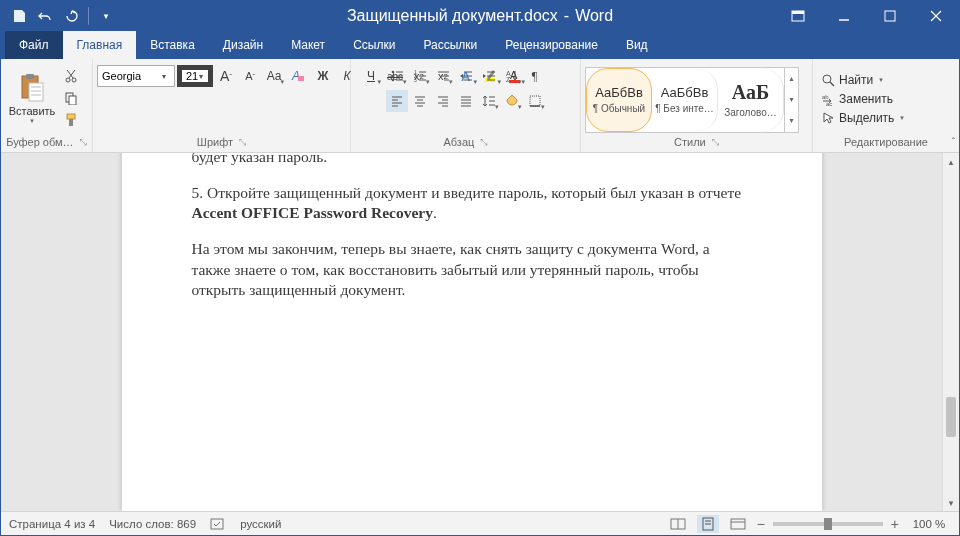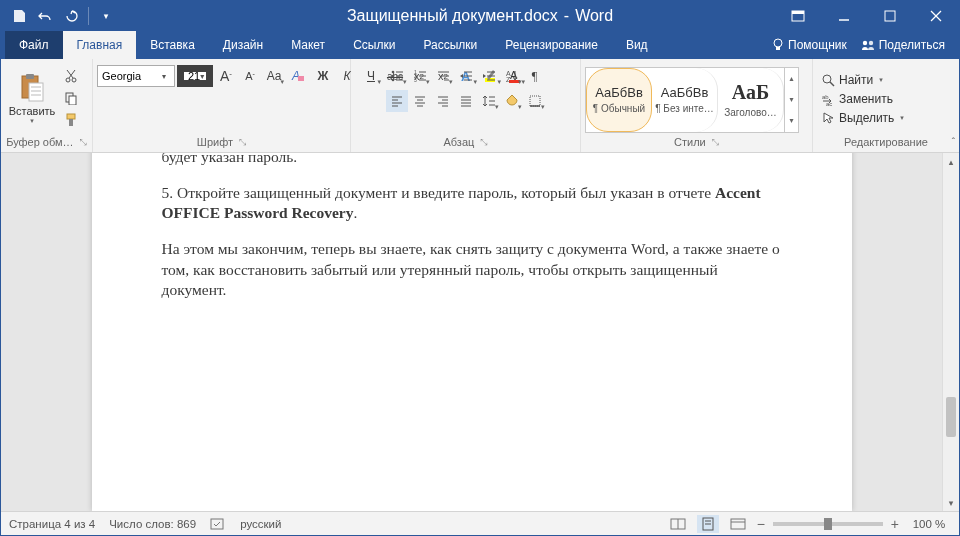--- a/index.html
+++ b/index.html
@@ -22,39 +22,39 @@
 .group { border-right: 1px solid #e1e1e1; display: flex; flex-direction: column; padding: 2px 4px 0 4px; }
 .group-body { flex: 1; display: flex; align-items: center; }
 .group-label { font-size: 11px; color: #666; text-align: center; padding: 2px 0 4px 0; display: flex; justify-content: center; align-items: center; gap: 6px; }
 .group-label .launcher { font-size: 9px; color: #888; cursor: pointer; }
 .clip-big { display: flex; flex-direction: column; align-items: center; width: 54px; cursor: pointer; }
 .clip-big .icon { width: 30px; height: 34px; display: flex; align-items: center; justify-content: center; }
 .clip-side { display: flex; flex-direction: column; gap: 2px; margin-left: 2px; }
 .mini-btn { width: 20px; height: 20px; display: flex; align-items: center; justify-content: center; cursor: pointer; color: #555; }
 .font-row { display: flex; align-items: center; gap: 2px; margin-bottom: 3px; }
 .font-name { width: 78px; height: 22px; border: 1px solid #ababab; background: #fff; font-size: 11px; padding: 0 4px; display: flex; align-items: center; cursor: pointer; }
-.font-size { width: 36px; height: 22px; border: 7px solid #404040; background: #fff; font-size: 11px; padding: 0 4px; display: flex; align-items: center; cursor: pointer; }
+.font-size { width: 36px; height: 22px; border: 5px solid #404040; background: #fff; font-size: 11px; padding: 0 4px; display: flex; align-items: center; cursor: pointer; }
 .dd { width: 12px; text-align: center; color: #555; font-size: 8px; margin-left: auto; }
 .rb { width: 22px; height: 22px; display: flex; align-items: center; justify-content: center; cursor: pointer; color: #444; font-size: 12px; position: relative; }
 .rb.drop::after { content: "▾"; font-size: 7px; position: absolute; right: 1px; bottom: 1px; color: #666; }
 .para-col { display: flex; flex-direction: column; gap: 3px; }
 .para-row { display: flex; gap: 1px; }
 .styles-gallery { display: flex; border: 1px solid #c8c8c8; background: #fff; height: 66px; }
 .style-item { width: 66px; border-right: 1px solid #e6e6e6; display: flex; flex-direction: column; align-items: center; justify-content: center; cursor: pointer; padding: 2px; border-radius: 22px; }
 .style-item .prev { font-size: 13px; color: #333; }
 .style-item .prev.big { font-family: "Times New Roman", serif; font-size: 20px; font-weight: bold; }
 .style-item .name { font-size: 10px; color: #555; margin-top: 3px; white-space: nowrap; overflow: hidden; text-overflow: ellipsis; max-width: 62px; }
 .style-item.sel { border: 1px solid #f0b95a; background: #fdf4e3; }
 .styles-more { width: 14px; display: flex; flex-direction: column; border-left: 1px solid #c8c8c8; }
 .styles-more div { flex: 1; display: flex; align-items: center; justify-content: center; font-size: 8px; color: #666; cursor: pointer; }
 .edit-col { display: flex; flex-direction: column; gap: 1px; padding-top: 2px; }
 .edit-btn { display: flex; align-items: center; gap: 4px; padding: 2px 4px; cursor: pointer; font-size: 12px; color: #333; }
 .collapse-btn { position: absolute; right: 4px; bottom: 4px; font-size: 10px; color: #666; cursor: pointer; }
 .doc-area { flex: 1; background: #e6e6e6; position: relative; overflow: hidden; display: flex; }
-.page { background: #fff; margin: 0 auto; width: 760px; box-shadow: 0 0 6px rgba(0,0,0,0.2); padding: 0px 70px 40px 70px; margin-top: -6px; }
+.page { background: #fff; margin: 0 auto; width: 700px; box-shadow: 0 0 6px rgba(0,0,0,0.2); padding: 0px 70px 40px 70px; margin-top: -6px; }
 .doc-text { font-family: Georgia, serif; font-size: 15.5px; color: #3a3a3a; line-height: 1.3; }
 .doc-text p { margin-bottom: 16px; }
 .vscroll { width: 17px; background: #f0f0f0; border-left: 1px solid #ddd; display: flex; flex-direction: column; }
 .vscroll .arr { height: 17px; display: flex; align-items: center; justify-content: center; font-size: 9px; color: #666; cursor: pointer; }
 .vscroll .track { flex: 1; position: relative; }
 .vscroll .thumb { position: absolute; left: 3px; right: 3px; top: 70%; height: 40px; background: #c2c2c2; border-radius: 2px; cursor: pointer; }
 .statusbar { background: #f3f3f3; border-top: 1px solid #d4d4d4; height: 24px; display: flex; align-items: center; font-size: 11.5px; color: #555; padding: 0 8px; gap: 14px; }
 .statusbar .right { margin-left: auto; display: flex; align-items: center; gap: 8px; }
 .view-btn { width: 22px; height: 18px; display: flex; align-items: center; justify-content: center; cursor: pointer; }
 .zoom-slider { width: 110px; height: 4px; background: #c8c8c8; position: relative; cursor: pointer; }
@@ -120,42 +120,20 @@
   <div class="tabs">
     <div class="tab file">Файл</div>
     <div class="tab active">Главная</div>
     <div class="tab">Вставка</div>
     <div class="tab">Дизайн</div>
     <div class="tab">Макет</div>
     <div class="tab">Ссылки</div>
     <div class="tab">Рассылки</div>
     <div class="tab">Рецензирование</div>
     <div class="tab">Вид</div>
-    <div class="tabs-right">
-      <div class="rbtn">
-        <span>
-          <svg width="12" height="14" viewBox="0 0 12 14">
-              <circle cx="6" cy="5" r="4" fill="none" stroke="#fff"></circle>
-              <rect x="4" y="9" width="4" height="3" fill="#fff"></rect>
-            </svg>
-        </span>
-        <span>Помощник</span>
-      </div>
-      <div class="rbtn">
-        <span>
-          <svg width="14" height="12" viewBox="0 0 14 12">
-              <circle cx="4" cy="4" r="2.2" fill="#fff"></circle>
-              <path d="M1 11 a3 3 0 0 1 6 0z" fill="#fff"></path>
-              <circle cx="10" cy="4" r="2.2" fill="#fff" opacity="0.85"></circle>
-              <path d="M7 11 a3 3 0 0 1 6 0z" fill="#fff" opacity="0.85"></path>
-            </svg>
-        </span>
-        <span>Поделиться</span>
-      </div>
-    </div>
   </div>
 
   <div class="ribbon">
 
     <div class="group" style="width:92px;">
       <div class="group-body">
         <div class="clip-big">
           <div class="icon">
             <svg width="26" height="30" viewBox="0 0 26 30">
                 <rect x="3" y="3" width="16" height="22" fill="#c88b4a" stroke="#a06a30"></rect>

